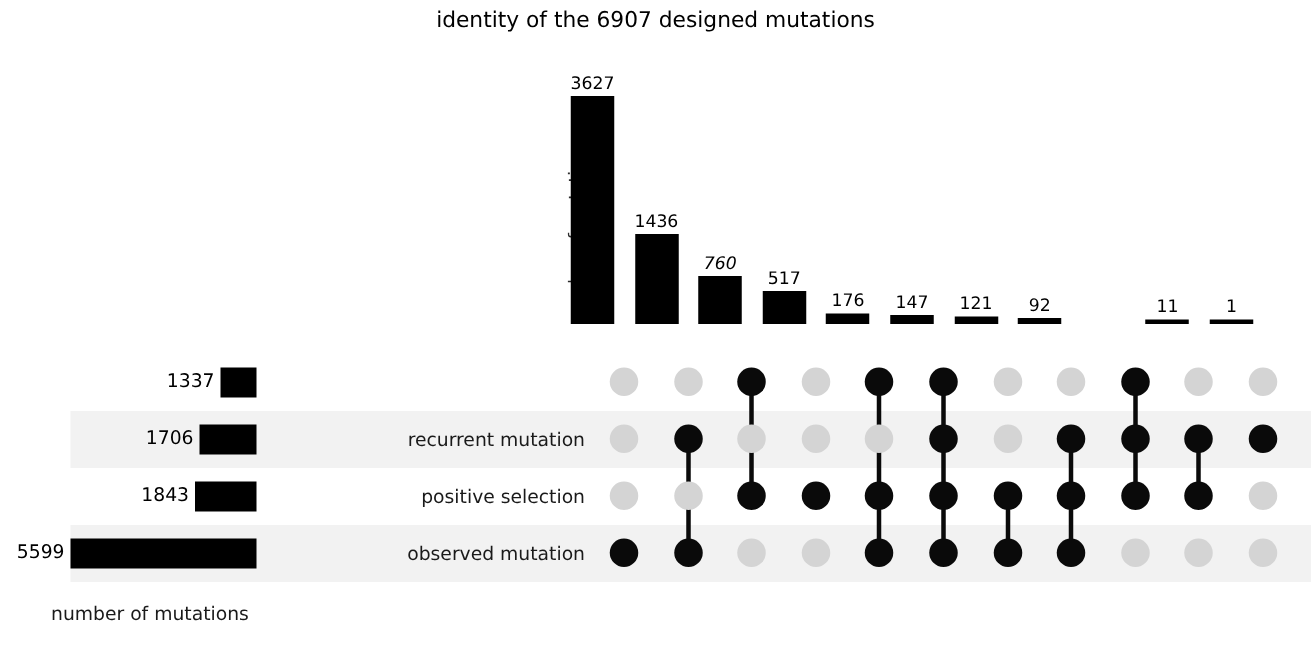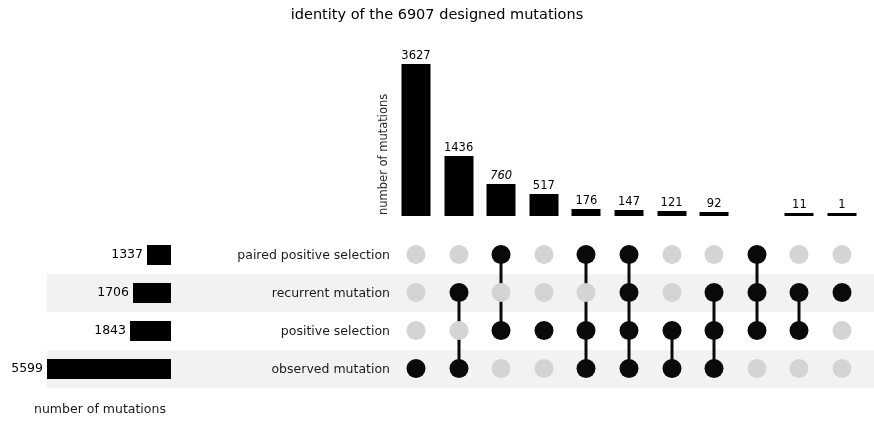--- a/index.html
+++ b/index.html
@@ -22,21 +22,21 @@
     top: 6px;
     width: 874px;
     text-align: center;
     font-size: 14.5px;
     color: #000000;
     white-space: nowrap;
   }
   
   #top-bar-panel {
     position: absolute;
-    left: 395px;
+    left: 374px;
     top: 44px;
     width: 470px;
     height: 172px;
     text-align: right;
   }
   .top-bar-col {
     position: absolute;
     bottom: 0;
     width: 42px;
     height: 100%;
@@ -205,21 +205,20 @@
         <div class="top-bar-rect" style="height: 3px;"></div>
         <div class="top-bar-label" style="bottom: 5px;">1</div>
       </div>
     </div>
 
   <div id="matrix-panel">
       <div class="matrix-row" style="top: 0px;">
         <div class="row-stripe off"></div>
         <div class="set-bar" style="left: 147px; width: 24px;"></div>
         <div class="set-bar-value" style="left: 75px; width: 68px;">1337</div>
-        <div class="set-name">paired positive selection</div>
       </div>
       <div class="matrix-row" style="top: 38px;">
         <div class="row-stripe"></div>
         <div class="set-bar" style="left: 133px; width: 38px;"></div>
         <div class="set-bar-value" style="left: 61px; width: 68px;">1706</div>
         <div class="set-name">recurrent mutation</div>
       </div>
       <div class="matrix-row" style="top: 76px; padding-left: 32px;">
         <div class="row-stripe off"></div>
         <div class="set-bar" style="left: 130px; width: 41px;"></div>

